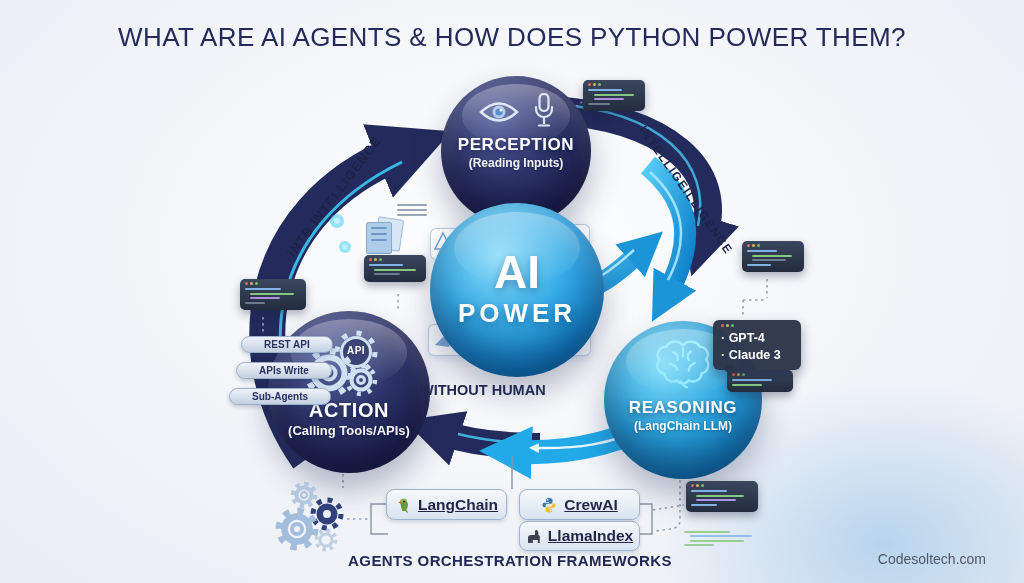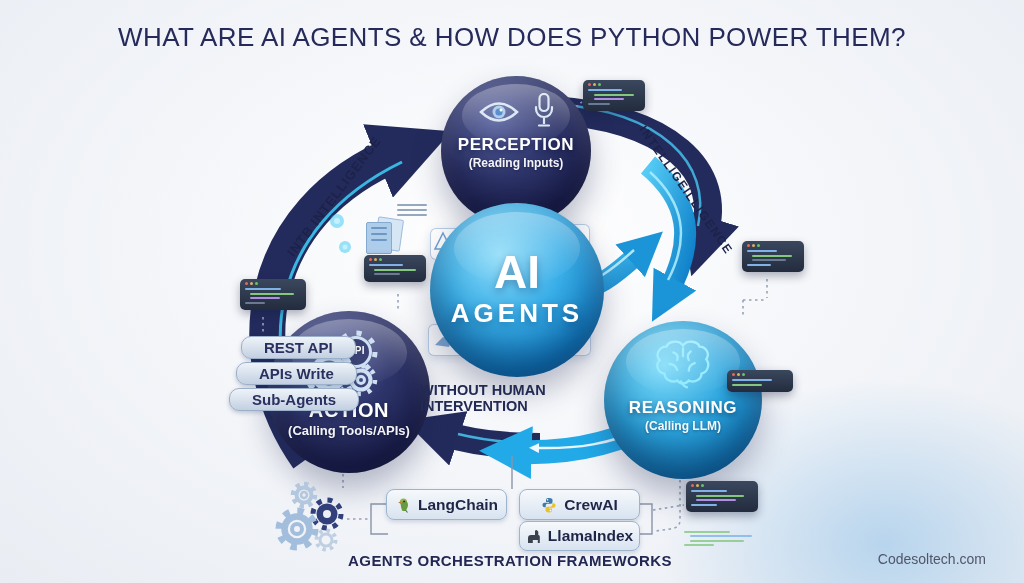--- a/index.html
+++ b/index.html
@@ -49,21 +49,21 @@
   
   .flow-label{position:absolute;z-index:4;font-weight:bold;color:#1d2248;white-space:nowrap;}
   #flow-left{left:249px;top:189px;width:170px;text-align:center;font-size:13px;letter-spacing:1px;transform:rotate(-53deg);}
   #flow-right{left:596px;top:183px;width:180px;text-align:center;font-size:12px;letter-spacing:1.5px;transform:rotate(55deg);}
 
   .center-note{position:absolute;left:420px;top:383px;width:194px;z-index:4;
     font-size:14.5px;font-weight:bold;color:#222a54;line-height:1.1;}
 
   
   .pill{position:absolute;z-index:4;background:linear-gradient(#eef3f9,#c3d0e1);
-    border:1px solid #9cafc9;border-radius:10px;padding:2px 22px;font-size:15px;font-weight:bold;
+    border:1px solid #9cafc9;border-radius:10px;padding:2px 22px;font-size:10px;font-weight:bold;
     color:#2a3160;box-shadow:0 2px 4px rgba(40,60,100,.25);white-space:nowrap;}
   #pill-rest{left:241px;top:336px;}
   #pill-file{left:236px;top:362px;}
   #pill-sub{left:229px;top:388px;}
 
   
   .code-card{position:absolute;z-index:4;background:linear-gradient(#3a475d,#232c3e);
     border-radius:5px;box-shadow:0 4px 10px rgba(20,30,60,.35);padding:3px 5px 4px;}
   .cc-dots{display:flex;gap:2px;margin-bottom:3px;}
   .cc-dot{width:3px;height:3px;border-radius:50%;}
@@ -85,21 +85,21 @@
   .doc-pages{position:absolute;left:366px;top:218px;width:40px;height:36px;z-index:3;}
   .doc-back{position:absolute;left:10px;top:0;width:24px;height:30px;background:#d7e6f4;border:1px solid #9fbcdc;border-radius:2px;transform:rotate(8deg);}
   .doc-front{position:absolute;left:0;top:4px;width:24px;height:30px;background:#aecdea;border:1px solid #85a9cf;border-radius:2px;}
   .doc-front i{display:block;height:2px;background:#6f97c4;margin:4px 4px 0;border-radius:1px;}
   .list-icon{position:absolute;left:397px;top:201px;width:30px;z-index:3;}
   .list-icon i{display:block;height:2px;background:#97a8be;margin:3px 0;border-radius:1px;}
 
   
   .fw-btn{position:absolute;z-index:4;display:flex;align-items:center;justify-content:center;gap:7px;
     background:linear-gradient(#f6f9fc,#d8e3f0);border:1.5px solid #9db4cf;border-radius:8px;
-    font-size:15.5px;font-weight:bold;color:#1f2546;box-shadow:0 2px 4px rgba(40,60,100,.18);}
+    font-size:15.5px;font-weight:bold;color:#1f2546;box-shadow:0 2px 4px rgba(40,60,100,.18);text-decoration:underline;}
   #fw-langchain{left:386px;top:489px;width:119px;height:29px;}
   #fw-crewai{left:519px;top:489px;width:119px;height:29px;}
   #fw-autogen{left:386px;top:521px;width:119px;height:28px;}
   #fw-llamaindex{left:519px;top:521px;width:119px;height:28px;}
   .fw-caption{position:absolute;left:310px;top:552px;width:400px;text-align:center;z-index:4;
     font-size:15px;font-weight:bold;color:#232753;letter-spacing:.4px;}
   .watermark{position:absolute;right:38px;top:551px;font-size:14px;color:#51566a;z-index:4;}
   .gears-cluster{position:absolute;left:268px;top:472px;z-index:3;}
 </style>
 </head>
@@ -223,39 +223,39 @@
         <line x1="10" y1="25" x2="10" y2="31" stroke="#d7e4f4" stroke-width="2.2"></line>
         <line x1="5" y1="32.5" x2="15" y2="32.5" stroke="#d7e4f4" stroke-width="2.2" stroke-linecap="round"></line>
       </svg>
     </div>
     <div class="nlabel">PERCEPTION</div>
     <div class="nsub">(Reading Inputs)</div>
   </div>
 
   <div class="node" id="node-agent">
     <div class="ai">AI</div>
-    <div class="agent">AGENTS</div>
+    <div class="agent">POWER</div>
   </div>
 
   <div class="node node-blue" id="node-reasoning">
     <div class="icons">
       <svg width="62" height="56" viewBox="0 0 64 56">
         <g fill="none" stroke="#8fe9ff" stroke-width="2.4" stroke-linecap="round">
           <path d="M32 9 C 28 3 17 4 15 10 C 7 10 3 19 8 24 C 3 29 6 37 13 38 C 13 44 21 48 26 45 C 29 49 35 49 38 45 C 44 48 51 44 51 38 C 58 36 60 28 56 23 C 60 18 56 10 49 10 C 47 4 36 3 32 9 Z"></path>
           <path d="M22 16 q 6 2 4 8"></path>
           <path d="M40 15 q -5 4 -2 9"></path>
           <path d="M18 28 q 6 0 8 6"></path>
           <path d="M44 27 q -6 2 -6 8"></path>
           <path d="M32 12 v 8"></path>
           <path d="M30 46 q 2 5 6 6"></path>
         </g>
       </svg>
     </div>
     <div class="nlabel">REASONING</div>
-    <div class="nsub">(Calling LLM)</div>
+    <div class="nsub">(LangChain LLM)</div>
   </div>
 
   <div class="node node-navy" id="node-action">
     <div class="icons">
       <svg width="96" height="84" viewBox="0 0 96 84">
         <g fill="none" stroke="#cfe0f2">
           <circle cx="58" cy="23" r="19" stroke-width="5" stroke-dasharray="5.2 9.7"></circle>
           <circle cx="58" cy="23" r="14.5" fill="#3a4374" stroke-width="3"></circle>
           <circle cx="31" cy="44" r="22" stroke-width="6" stroke-dasharray="6.2 11.1"></circle>
           <circle cx="31" cy="44" r="15.5" stroke-width="6"></circle>
@@ -269,27 +269,35 @@
     <div class="gear-badge">API</div>
     <div class="nlabel">ACTION</div>
     <div class="nsub">(Calling Tools/APIs)</div>
   </div>
 
   <div class="flow-label" id="flow-left">INTB INTELLIGENCE</div>
   <div class="flow-label" id="flow-right">INTELLIGEILLIGENCE</div>
 
   <div class="center-note">
     <div>WITHOUT HUMAN</div>
-    <div>INTERVENTION</div>
   </div>
 
   <div class="pill" id="pill-rest">REST API</div>
   <div class="pill" id="pill-file">APIs Write</div>
   <div class="pill" id="pill-sub">Sub-Agents</div>
 
+  <div class="llm-tooltip">
+    <div class="cc-dots">
+      <span class="cc-dot" style="background:#e06c60"></span>
+        <span class="cc-dot" style="background:#e0b050"></span>
+        <span class="cc-dot" style="background:#6cc070"></span>
+    </div>
+    <div class="llm-line">· GPT-4</div>
+    <div class="llm-line">· Claude 3</div>
+  </div>
 
   <div class="code-card" style="left:583px;top:80px;width:52px;">
     <div class="cc-dots">
         <span class="cc-dot" style="background:#e06c60"></span>
         <span class="cc-dot" style="background:#e0b050"></span>
         <span class="cc-dot" style="background:#6cc070"></span>
       </div>
     <div class="cc-line" style="width:34px;background:#7fb3e8"></div>
     <div class="cc-line" style="width:40px;background:#84c87f;margin-left:6px"></div>
     <div class="cc-line" style="width:30px;background:#b08fe0;margin-left:6px"></div>

